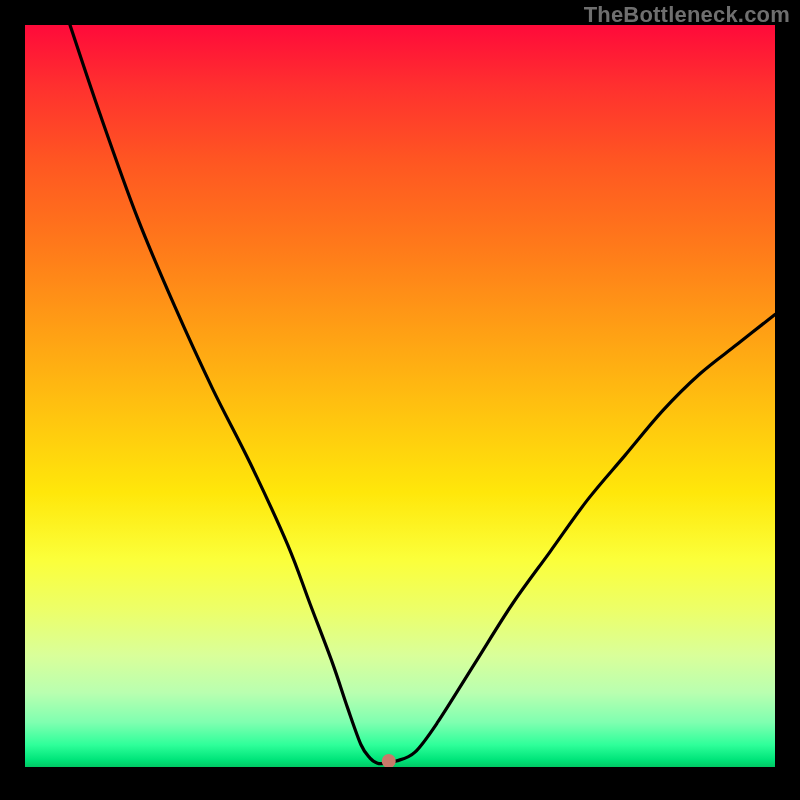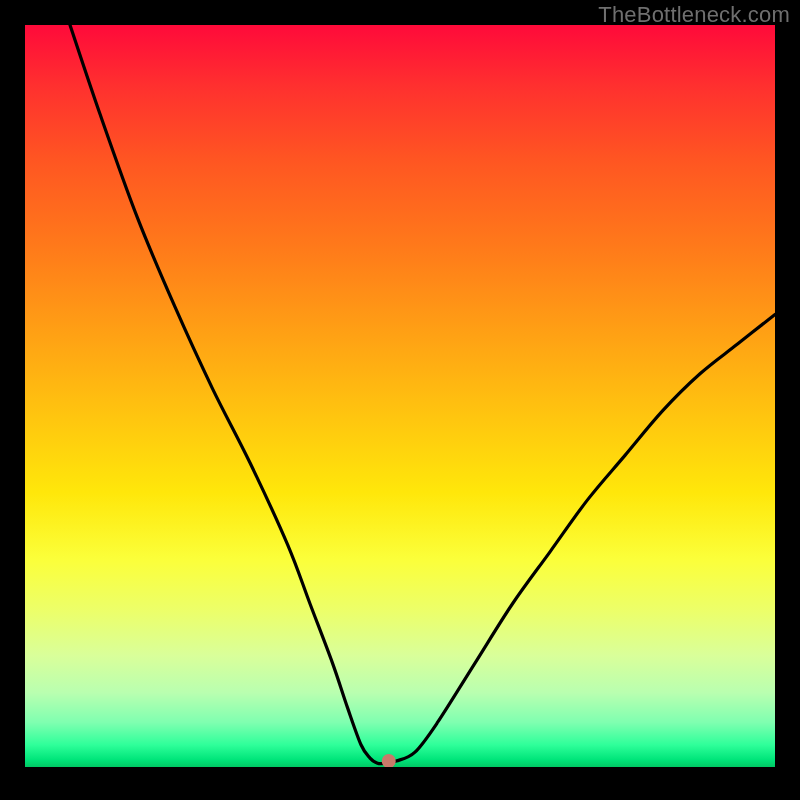--- a/index.html
+++ b/index.html
@@ -16,21 +16,21 @@
     width: 800px;
     height: 800px;
     background: #000;
   }
   .watermark {
     position: absolute;
     top: 2px;
     right: 10px;
     color: #6f6f6f;
     font-size: 22px;
-    font-weight: 400;
+    font-weight: 700;
     z-index: 5;
     letter-spacing: 0.2px;
   }
   
   .plot-area {
     position: absolute;
     left: 25px;
     top: 25px;
     width: 750px;
     height: 742px;

